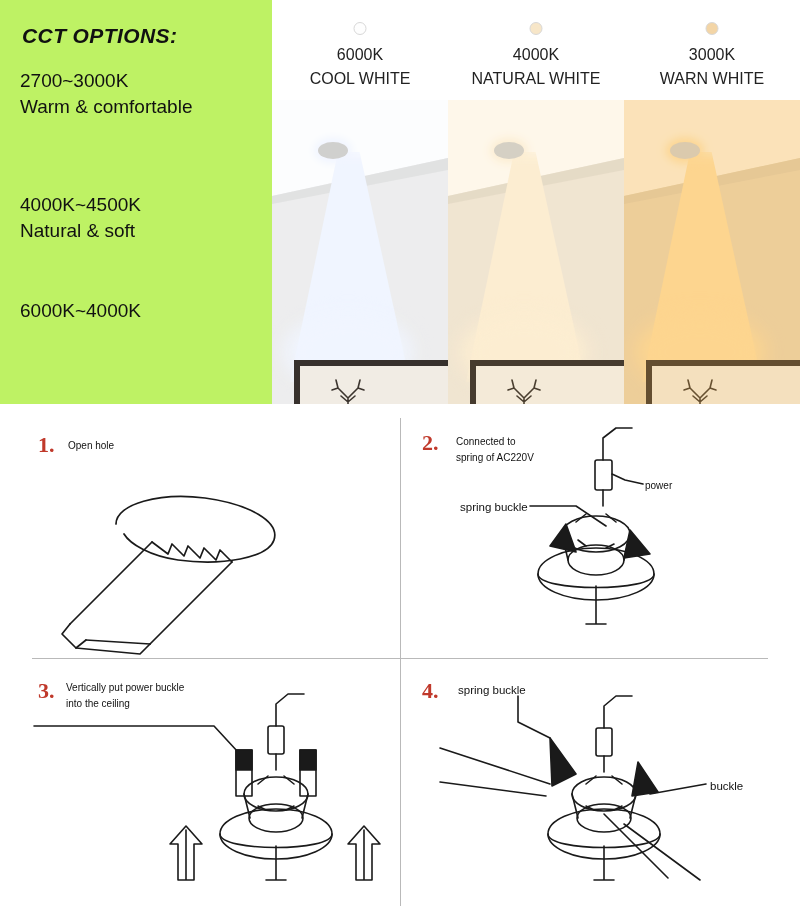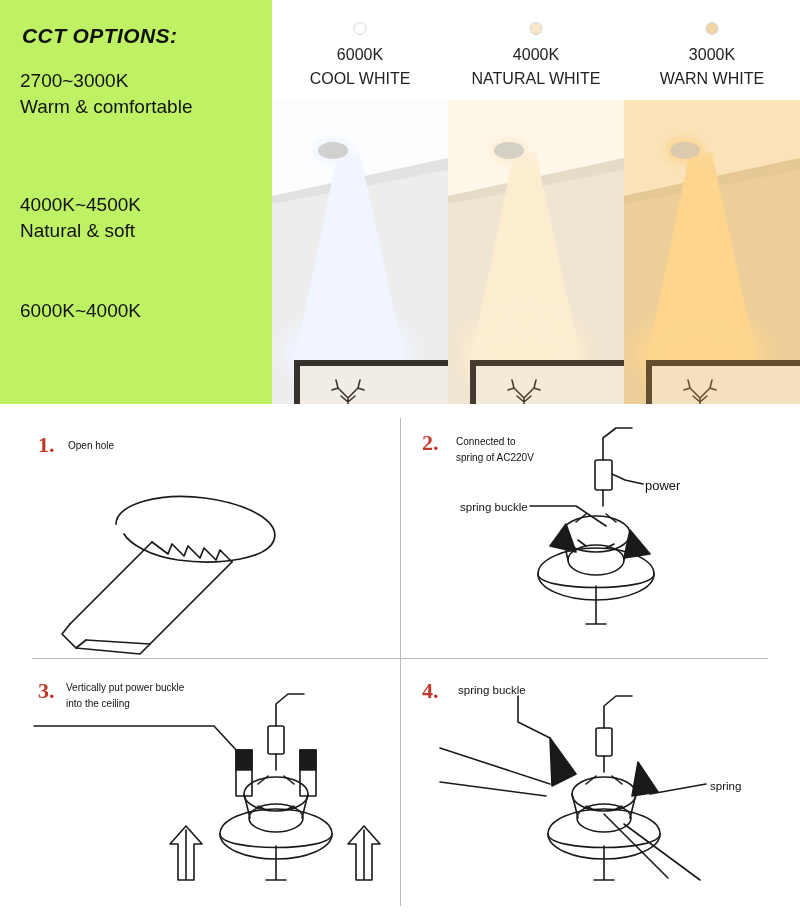--- a/index.html
+++ b/index.html
@@ -331,21 +331,21 @@
           <path d="M86 226 L150 230"></path>
           <path d="M76 234 L140 240 L150 230"></path>
         </g>
       </svg>
     </div>
 
     <div class="step" id="step-2">
       <div class="step-num" style="left:22px; top:16px;">2.</div>
       <div class="step-label" style="left:56px; top:20px;">Connected to</div>
       <div class="step-label" style="left:56px; top:36px;">spring of AC220V</div>
-      <div class="step-label" style="left:245px; top:64px; font-weight:normal; font-size:13px;">power</div>
+      <div class="step-label" style="left:245px; top:64px; font-weight:normal; font-size:10px;">power</div>
       <div class="step-label" style="left:60px; top:85px; font-weight:normal; font-size:11.5px;">spring buckle</div>
 
       <svg class="step-svg" viewBox="0 0 400 250">
         <g stroke="#1a1a1a" stroke-width="1.6" fill="none" stroke-linejoin="round" stroke-linecap="round">
 
           <path d="M243 70 L225 66 L212 60"></path>
           <path d="M130 92 L176 92 L206 112"></path>
 
           <path d="M203 46 L203 24 L216 14 L232 14"></path>
 
@@ -401,21 +401,21 @@
 
           <path d="M186 214 L186 164 M170 178 L186 160 L202 178 M170 178 L178 178 L178 214 L194 214 L194 178 L202 178"></path>
           <path d="M364 214 L364 164 M348 178 L364 160 L380 178 M348 178 L356 178 L356 214 L372 214 L372 178 L380 178"></path>
         </g>
       </svg>
     </div>
 
     <div class="step" id="step-4">
       <div class="step-num" style="left:22px; top:12px;">4.</div>
       <div class="step-label" style="left:58px; top:16px; font-weight:normal; font-size:11.5px;">spring buckle</div>
-      <div class="step-label" style="left:310px; top:112px; font-weight:normal; font-size:11.5px;">spring</div>
+      <div class="step-label" style="left:310px; top:112px; font-weight:normal; font-size:11.5px;">buckle</div>
 
       <svg class="step-svg" viewBox="0 0 400 250">
         <g stroke="#1a1a1a" stroke-width="1.6" fill="none" stroke-linejoin="round" stroke-linecap="round">
 
           <path d="M118 30 L118 56 L150 72"></path>
 
           <path d="M306 118 L250 128"></path>
 
           <path d="M40 82 L150 118"></path>
           <path d="M40 116 L146 130"></path>

